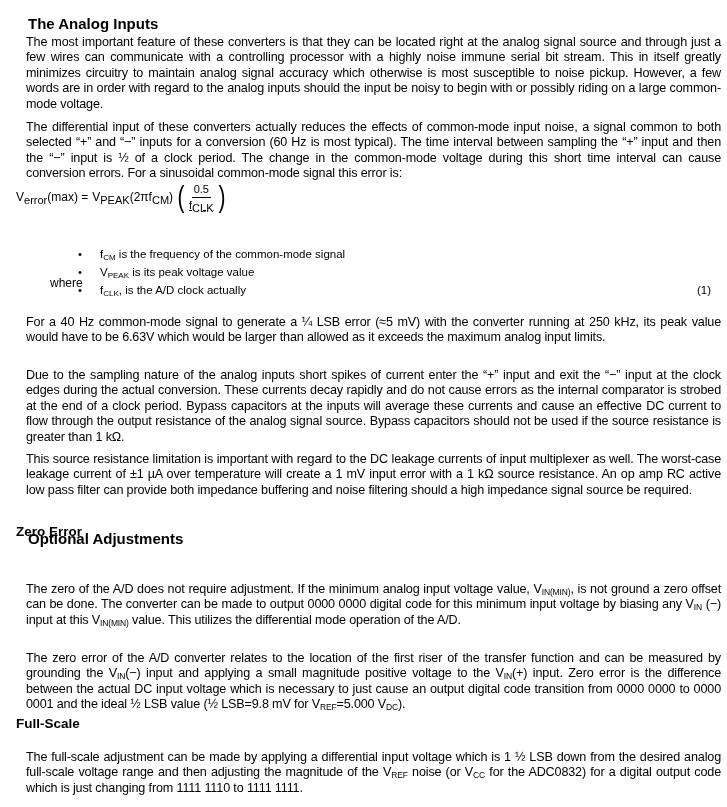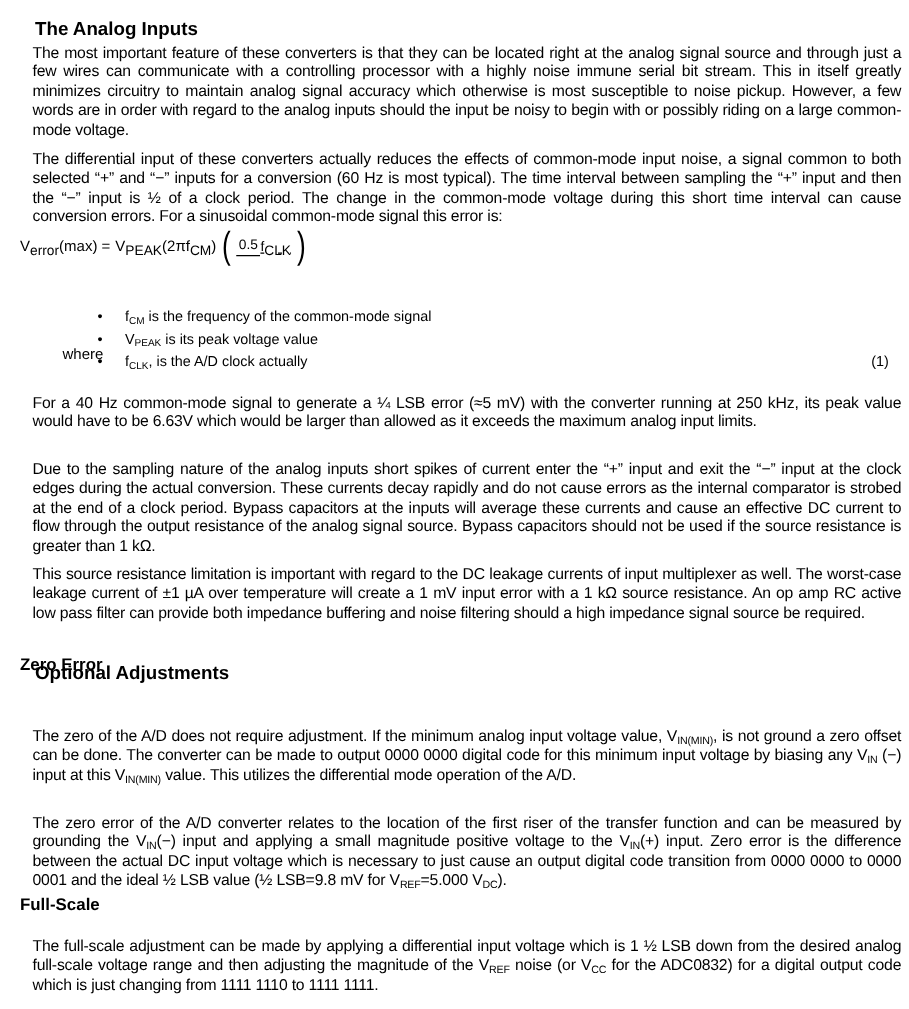--- a/index.html
+++ b/index.html
@@ -21,21 +21,21 @@
     font-size: 12.6px; line-height: 15.4px; text-align: justify;
     letter-spacing: -0.15px;
   }
   sub { font-size: 8.5px; vertical-align: -2px; line-height: 0; }
   .formula {
     position: absolute; left: 0; top: 178px; height: 38px;
     font-size: 12px; display: flex; align-items: center; white-space: nowrap;
   }
   .formula sub { font-size: 11px; vertical-align: -3px; }
   .paren { font-size: 30px; font-weight: 200; line-height: 1; margin: 0 3px; transform: scaleX(0.7); display: inline-block; }
-  .frac { display: inline-flex; flex-direction: row; align-items: center; text-align: right; }
+  .frac { display: inline-flex; flex-direction: column; align-items: center; text-align: right; }
   .frac .num { border-bottom: 1px solid #000; padding: 0 2px 2px 2px; font-size: 11px; }
   .frac .den { padding-top: 1px; font-size: 11px; text-decoration: underline; }
   .where { position: absolute; left: 34px; top: 228px; font-size: 12px; margin-top: 48px; }
   ul.defs {
     position: absolute; left: 62px; top: 245px; width: 633px;
     list-style: none; margin: 0; padding: 0; font-size: 11.5px;
   }
   ul.defs li { height: 18px; line-height: 18px; position: relative; padding-left: 22px; }
   ul.defs li .bullet { position: absolute; left: 0; }
   ul.defs li .eqno { position: absolute; right: 0; }

